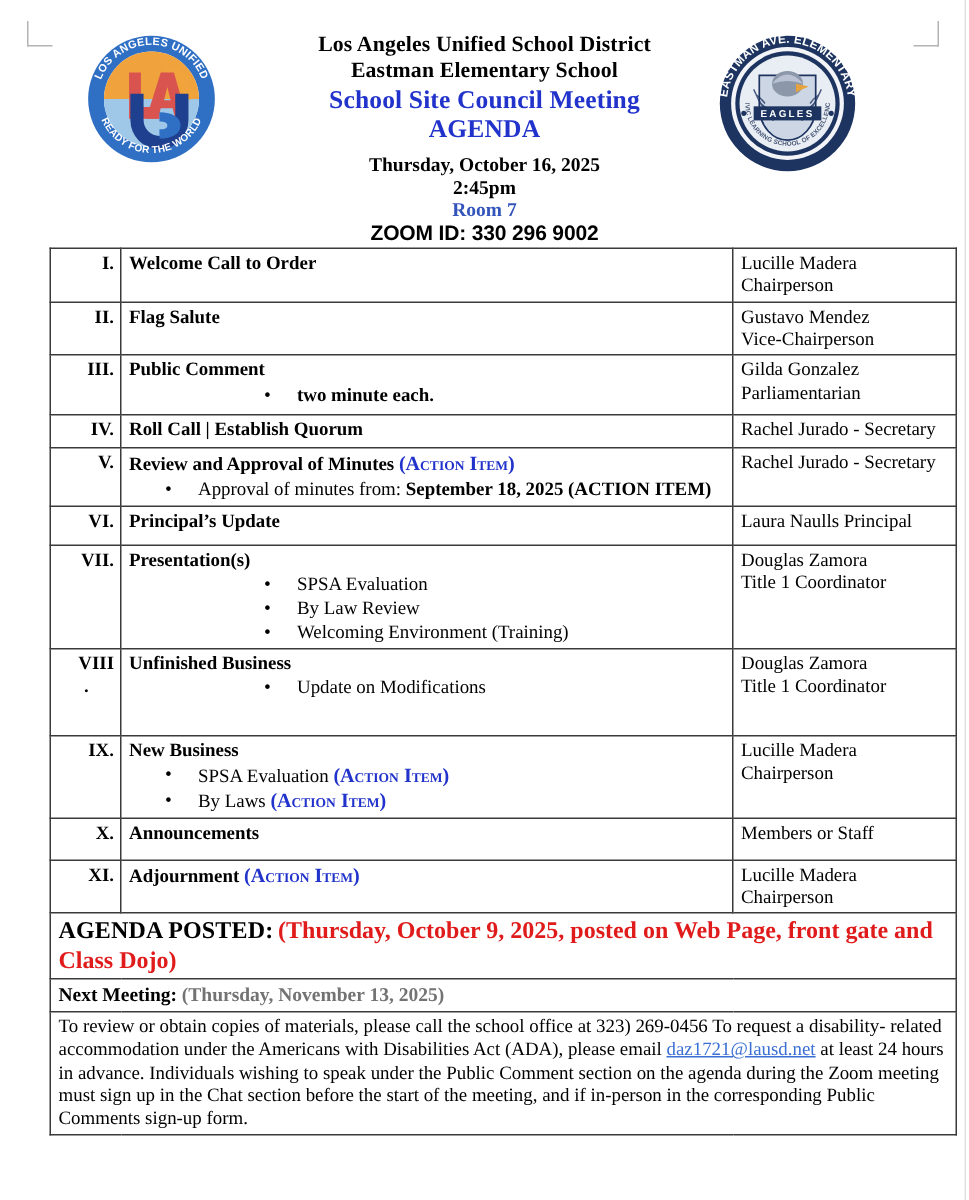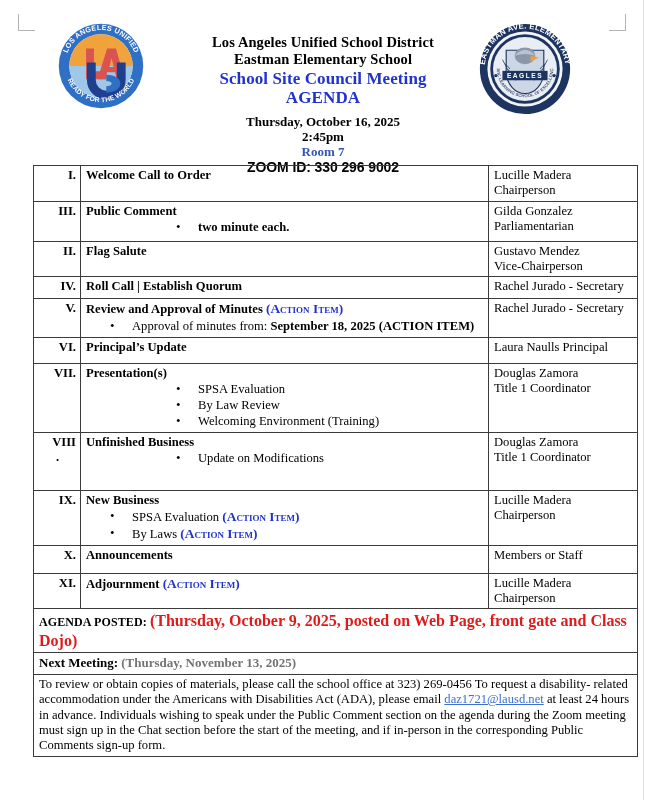--- a/index.html
+++ b/index.html
@@ -38,21 +38,20 @@
   .logo-left { left: 57px; }
   .logo-right { left: 478px; }
 
   .header-text {
     position: absolute;
     left: 150px;
     right: 150px;
     top: 22px;
     text-align: center;
     line-height: 1.16;
-    margin-top: 12px;
   }
   .hl1, .hl2 {
     font-size: 14.5px;
     font-weight: bold;
     letter-spacing: 0.1px;
   }
   .hl3, .hl4 {
     font-size: 17px;
     font-weight: bold;
     color: #2233cc;
@@ -129,21 +128,21 @@
     top: -1px;
     font-size: 13px;
   }
   .bold-inline { font-weight: bold; }
 
   td.fullwidth {
     padding: 3px 4px 3px 6px;
   }
   .posted-label {
     font-weight: bold;
-    font-size: 12px;
+    font-size: 16px;
     letter-spacing: 0.1px;
   }
   .posted-value {
     color: #e01b1b;
     font-weight: bold;
     font-size: 16px;
   }
   .next-label { font-weight: bold; font-size: 13px; }
   .next-value { color: #737373; font-weight: bold; font-size: 13px; }
 
@@ -248,41 +247,41 @@
   <tr style="height: 30px;">
         <td class="num">I.</td>
         <td class="topic">
           <div><span class="topic-title">Welcome Call to Order</span></div>
         </td>
         <td class="person">
           <div>Lucille Madera</div>
           <div>Chairperson</div>
         </td>
       </tr>
+      <tr style="height: 30px;">
+        <td class="num">II.</td>
+        <td class="topic">
+          <div><span class="topic-title">Flag Salute</span></div>
+        </td>
+        <td class="person">
+          <div>Gustavo Mendez</div>
+          <div>Vice-Chairperson</div>
+        </td>
+      </tr>
       <tr style="height: 40px;">
         <td class="num">III.</td>
         <td class="topic">
           <div><span class="topic-title">Public Comment</span></div>
           <ul class="bullets deep">
             <li><span class="bold-inline">two minute each.</span></li>
           </ul>
         </td>
         <td class="person">
           <div>Gilda Gonzalez</div>
           <div>Parliamentarian</div>
-        </td>
-      </tr>
-      <tr style="height: 30px;">
-        <td class="num">II.</td>
-        <td class="topic">
-          <div><span class="topic-title">Flag Salute</span></div>
-        </td>
-        <td class="person">
-          <div>Gustavo Mendez</div>
-          <div>Vice-Chairperson</div>
         </td>
       </tr>
       <tr style="height: 22px;">
         <td class="num">IV.</td>
         <td class="topic">
           <div><span class="topic-title">Roll Call | Establish Quorum</span></div>
         </td>
         <td class="person">
           <div>Rachel Jurado - Secretary</div>
         </td>

